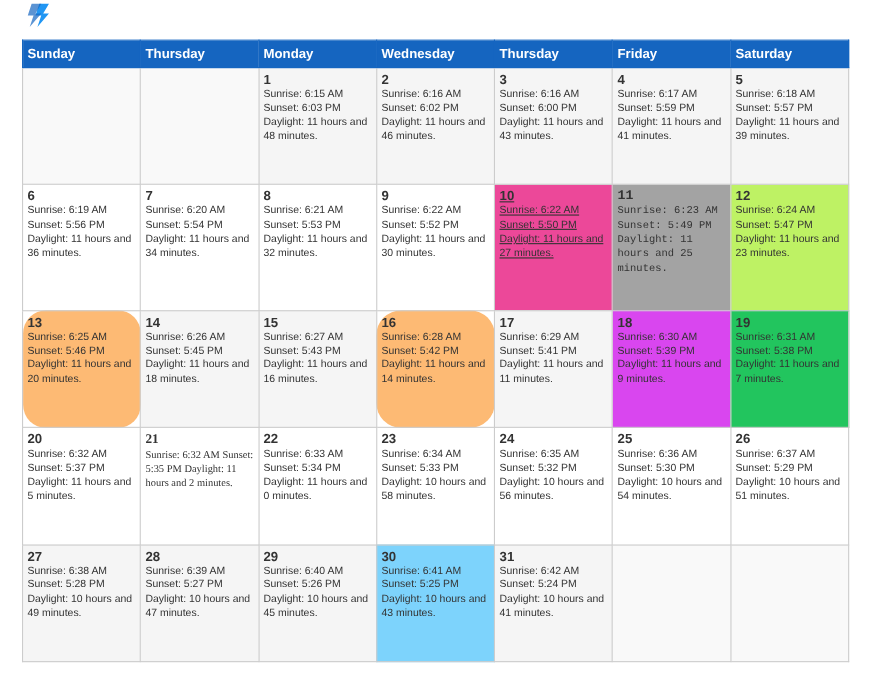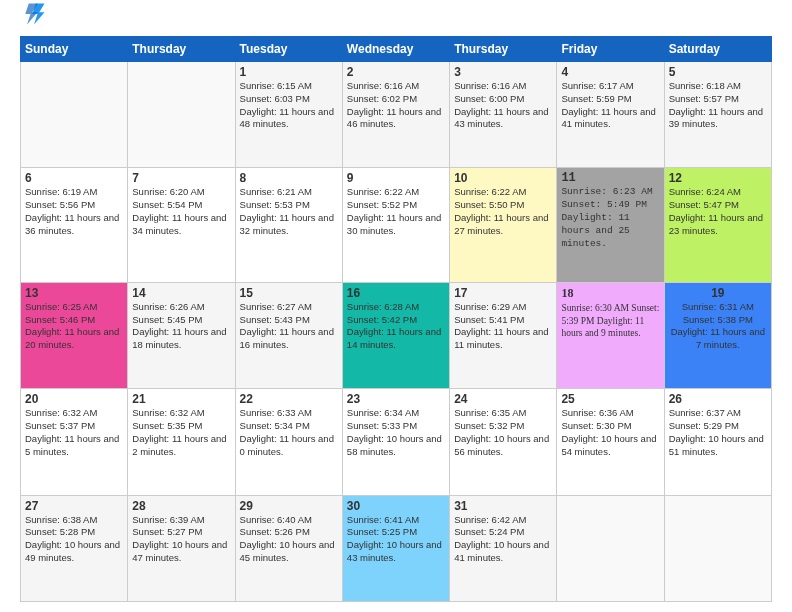--- a/index.html
+++ b/index.html
@@ -122,21 +122,21 @@
       <div class="month-title"></div>
       <div class="location"></div>
     </div>
   </div>
 
   <table class="calendar">
     <thead>
       <tr>
       <th>Sunday</th>
           <th>Thursday</th>
-          <th>Tuesday</th>
+          <th>Monday</th>
           <th>Wednesday</th>
           <th>Thursday</th>
           <th>Friday</th>
           <th>Saturday</th>
         </tr>
     </thead>
     <tbody id="calendar-body">
     <tr>
           <td class="empty-cell" style="background: rgb(245, 245, 245);"></td>
           <td class="empty-cell" style="background: rgb(245, 245, 245);"></td>
@@ -189,91 +189,91 @@
             <div class="cell-text">Sunrise: 6:21 AM
 Sunset: 5:53 PM
 Daylight: 11 hours and 32 minutes.</div>
           </td>
           <td style="background: rgb(255, 255, 255);">
             <span class="day-num">9</span>
             <div class="cell-text">Sunrise: 6:22 AM
 Sunset: 5:52 PM
 Daylight: 11 hours and 30 minutes.</div>
           </td>
-          <td style="background: #fef9c3;">
+          <td style="background: #ec4899; text-decoration: underline;">
             <span class="day-num">10</span>
             <div class="cell-text">Sunrise: 6:22 AM
 Sunset: 5:50 PM
 Daylight: 11 hours and 27 minutes.</div>
           </td>
           <td style="background: #a3a3a3; font-family: Liberation Mono, monospace;">
             <span class="day-num">11</span>
             <div class="cell-text">Sunrise: 6:23 AM
 Sunset: 5:49 PM
 Daylight: 11 hours and 25 minutes.</div>
           </td>
           <td style="background: #bef264;">
             <span class="day-num">12</span>
             <div class="cell-text">Sunrise: 6:24 AM
 Sunset: 5:47 PM
 Daylight: 11 hours and 23 minutes.</div>
           </td>
         </tr>
         <tr>
-          <td style="background: #ec4899;">
+          <td style="background: #fdba74; border-radius: 21px;">
             <span class="day-num">13</span>
             <div class="cell-text">Sunrise: 6:25 AM
 Sunset: 5:46 PM
 Daylight: 11 hours and 20 minutes.</div>
           </td>
           <td style="background: rgb(245, 245, 245);">
             <span class="day-num">14</span>
             <div class="cell-text">Sunrise: 6:26 AM
 Sunset: 5:45 PM
 Daylight: 11 hours and 18 minutes.</div>
           </td>
           <td style="background: rgb(245, 245, 245);">
             <span class="day-num">15</span>
             <div class="cell-text">Sunrise: 6:27 AM
 Sunset: 5:43 PM
 Daylight: 11 hours and 16 minutes.</div>
           </td>
-          <td style="background: #14b8a6;">
+          <td style="background: #fdba74; border-radius: 23px;">
             <span class="day-num">16</span>
             <div class="cell-text">Sunrise: 6:28 AM
 Sunset: 5:42 PM
 Daylight: 11 hours and 14 minutes.</div>
           </td>
           <td style="background: rgb(245, 245, 245);">
             <span class="day-num">17</span>
             <div class="cell-text">Sunrise: 6:29 AM
 Sunset: 5:41 PM
 Daylight: 11 hours and 11 minutes.</div>
           </td>
-          <td style="background: #f0abfc; font-family: Liberation Serif, serif;">
+          <td style="background: #d946ef;">
             <span class="day-num">18</span>
             <div class="cell-text">Sunrise: 6:30 AM
 Sunset: 5:39 PM
 Daylight: 11 hours and 9 minutes.</div>
           </td>
-          <td style="background: #3b82f6; text-align: center;">
+          <td style="background: #22c55e;">
             <span class="day-num">19</span>
             <div class="cell-text">Sunrise: 6:31 AM
 Sunset: 5:38 PM
 Daylight: 11 hours and 7 minutes.</div>
           </td>
         </tr>
         <tr>
           <td style="background: rgb(255, 255, 255);">
             <span class="day-num">20</span>
             <div class="cell-text">Sunrise: 6:32 AM
 Sunset: 5:37 PM
 Daylight: 11 hours and 5 minutes.</div>
           </td>
-          <td style="background: rgb(255, 255, 255);">
+          <td style="background: rgb(255, 255, 255); font-family: Liberation Serif, serif;">
             <span class="day-num">21</span>
             <div class="cell-text">Sunrise: 6:32 AM
 Sunset: 5:35 PM
 Daylight: 11 hours and 2 minutes.</div>
           </td>
           <td style="background: rgb(255, 255, 255); margin-left: 16px;">
             <span class="day-num">22</span>
             <div class="cell-text">Sunrise: 6:33 AM
 Sunset: 5:34 PM
 Daylight: 11 hours and 0 minutes.</div>

